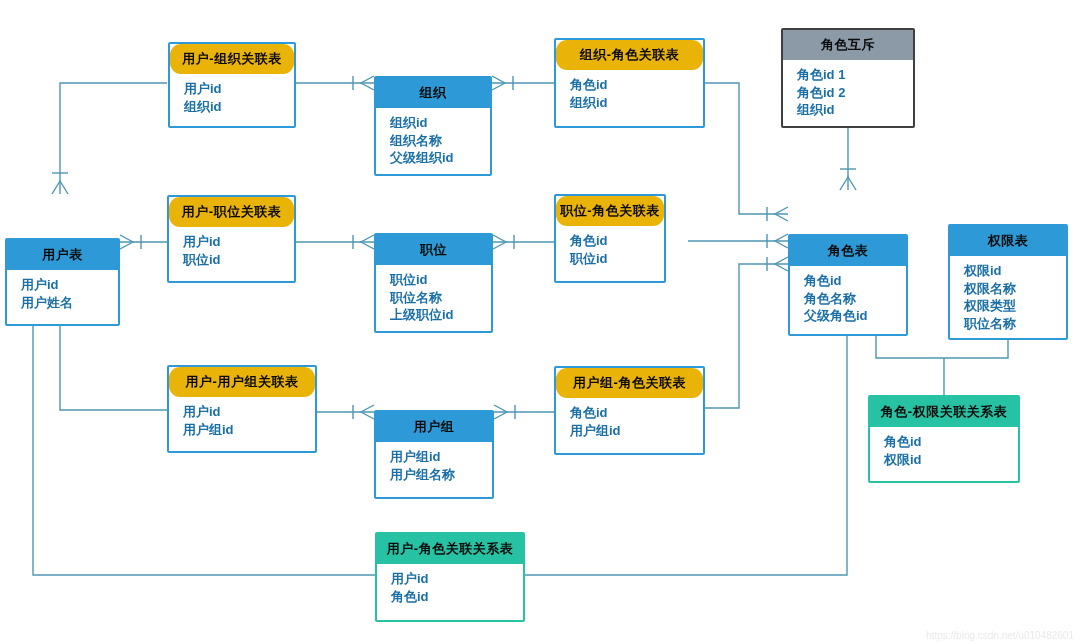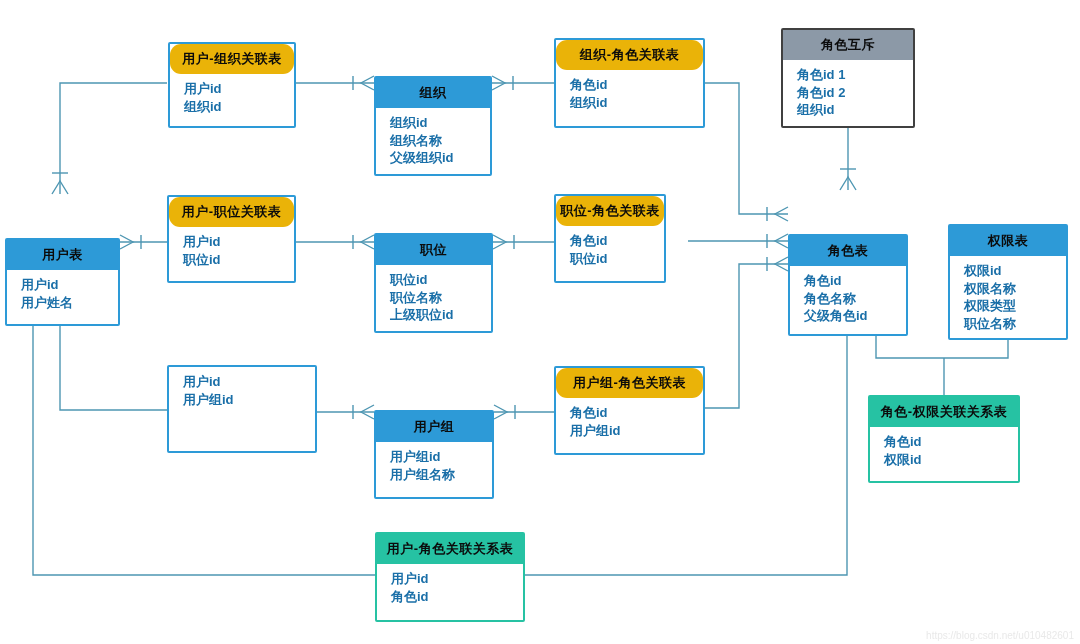--- a/index.html
+++ b/index.html
@@ -210,20 +210,21 @@
     <div class="hd">权限表</div>
     <div class="bd">
       <div class="f">权限id</div>
       <div class="f">权限名称</div>
       <div class="f">权限类型</div>
       <div class="f">职位名称</div>
     </div>
   </div>
 
   <div class="tbl teal" style="left:167px;top:365px;width:150px;height:88px">
+    <div class="hd">用户-用户组关联表</div>
     <div class="bd">
       <div class="f">用户id</div>
       <div class="f">用户组id</div>
     </div>
   </div>
 
   <div class="tbl blue" style="left:374px;top:366px;width:120px;height:89px">
     <div class="hd">用户组</div>
     <div class="bd">
       <div class="f">用户组id</div>

